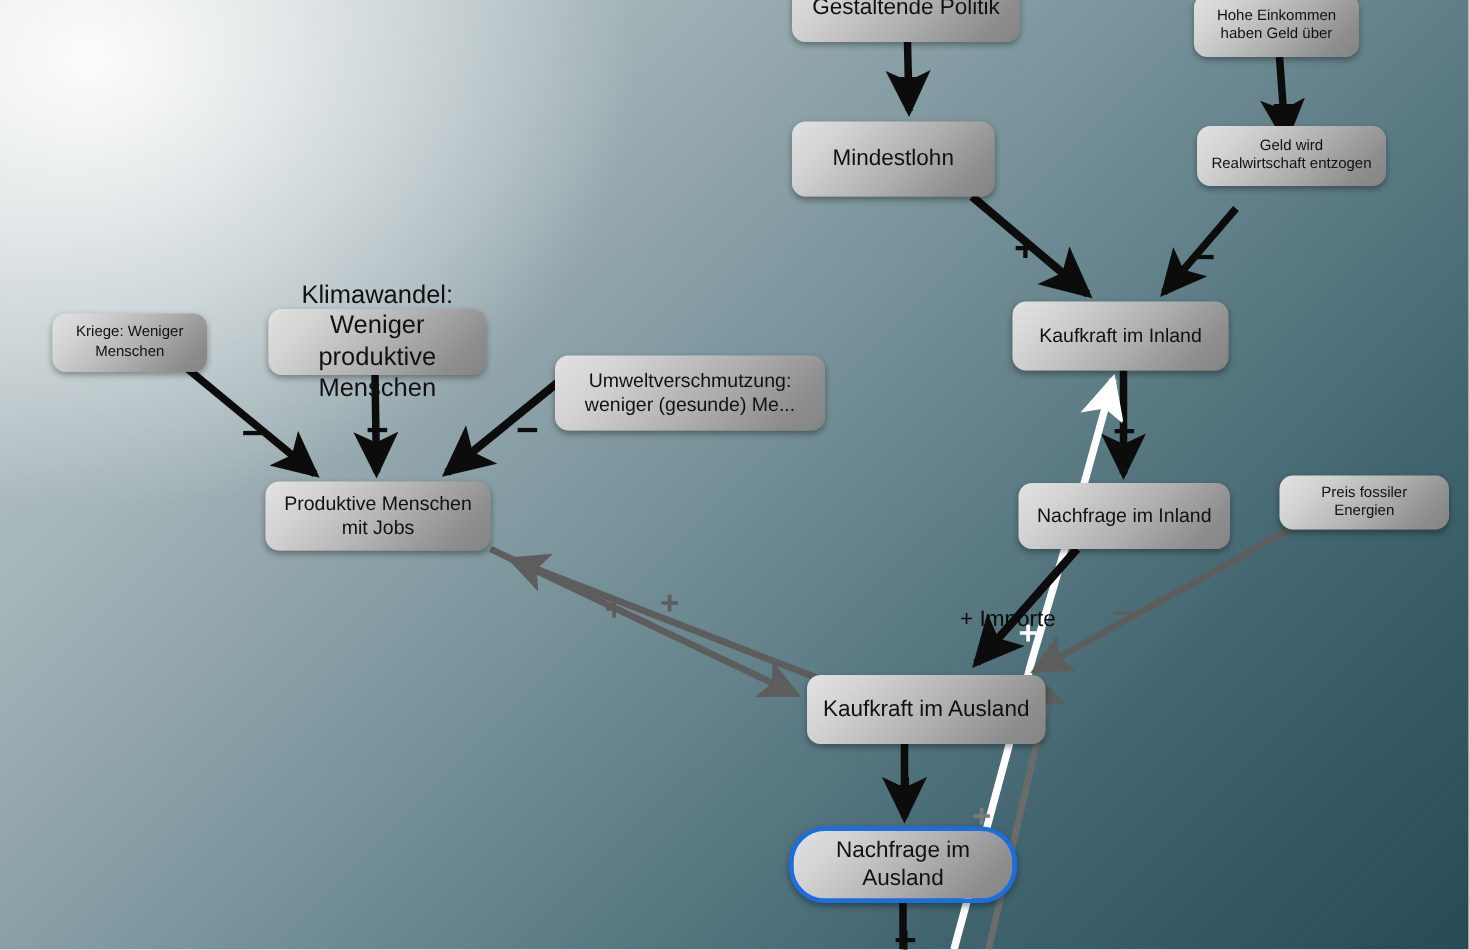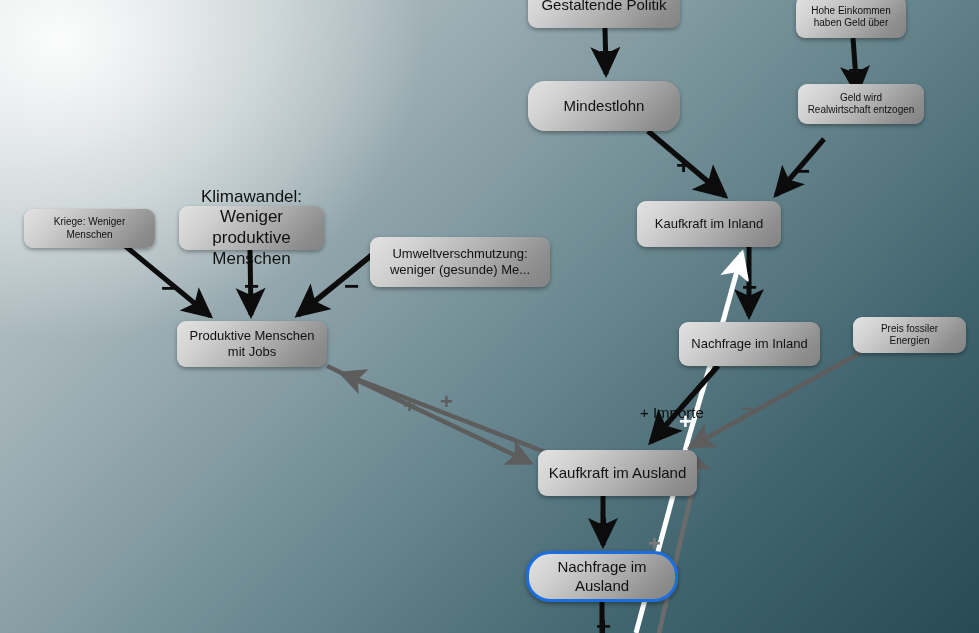--- a/index.html
+++ b/index.html
@@ -101,36 +101,36 @@
     <path d="M659,633 L697,470 L690,452" stroke="#6b6b6b" stroke-width="4.5" fill="none" marker-end="url(#ahG)"></path>
   </svg>
 
   <div id="nodes">
       <div class="node f15" style="left: 528px; top: -18px; width: 152px; height: 46px;">
         <span class="lbl">Gestaltende Politik</span>
       </div>
       <div class="node f10" style="left: 796px; top: -4px; width: 110px; height: 42px;">
         <span class="lbl">Hohe Einkommen<br>haben Geld über</span>
       </div>
-      <div class="node f15" style="left: 528px; top: 81px; width: 152px; height: 50px; border-radius: 17px;">
+      <div class="node f15" style="left: 528px; top: 81px; width: 135px; height: 50px;">
         <span class="lbl">Mindestlohn</span>
       </div>
       <div class="node f10" style="left: 798px; top: 84px; width: 126px; height: 40px;">
         <span class="lbl">Geld wird<br>Realwirtschaft entzogen</span>
       </div>
-      <div class="node f10" style="left: 24px; top: 209px; width: 131px; height: 39px;">
+      <div class="node f10" style="left: 35px; top: 209px; width: 103px; height: 39px;">
         <span class="lbl">Kriege: Weniger<br>Menschen</span>
       </div>
       <div class="node f11" style="left: 179px; top: 206px; width: 145px; height: 44px;">
         <span class="lbl">Klimawandel: Weniger<br>produktive Menschen</span>
       </div>
       <div class="node f13" style="left: 370px; top: 200px; width: 180px; height: 50px; margin-top: 37px;">
         <span class="lbl">Umweltverschmutzung:<br>weniger (gesunde) Me...</span>
       </div>
-      <div class="node f13" style="left: 637px; top: 201px; width: 144px; height: 46px;">
+      <div class="node f13" style="left: 675px; top: 201px; width: 144px; height: 46px;">
         <span class="lbl">Kaufkraft im Inland</span>
       </div>
       <div class="node f13" style="left: 177px; top: 321px; width: 150px; height: 46px;">
         <span class="lbl">Produktive Menschen<br>mit Jobs</span>
       </div>
       <div class="node f13" style="left: 679px; top: 322px; width: 141px; height: 44px;">
         <span class="lbl">Nachfrage im Inland</span>
       </div>
       <div class="node f10" style="left: 853px; top: 317px; width: 113px; height: 36px;">
         <span class="lbl">Preis fossiler<br>Energien</span>

